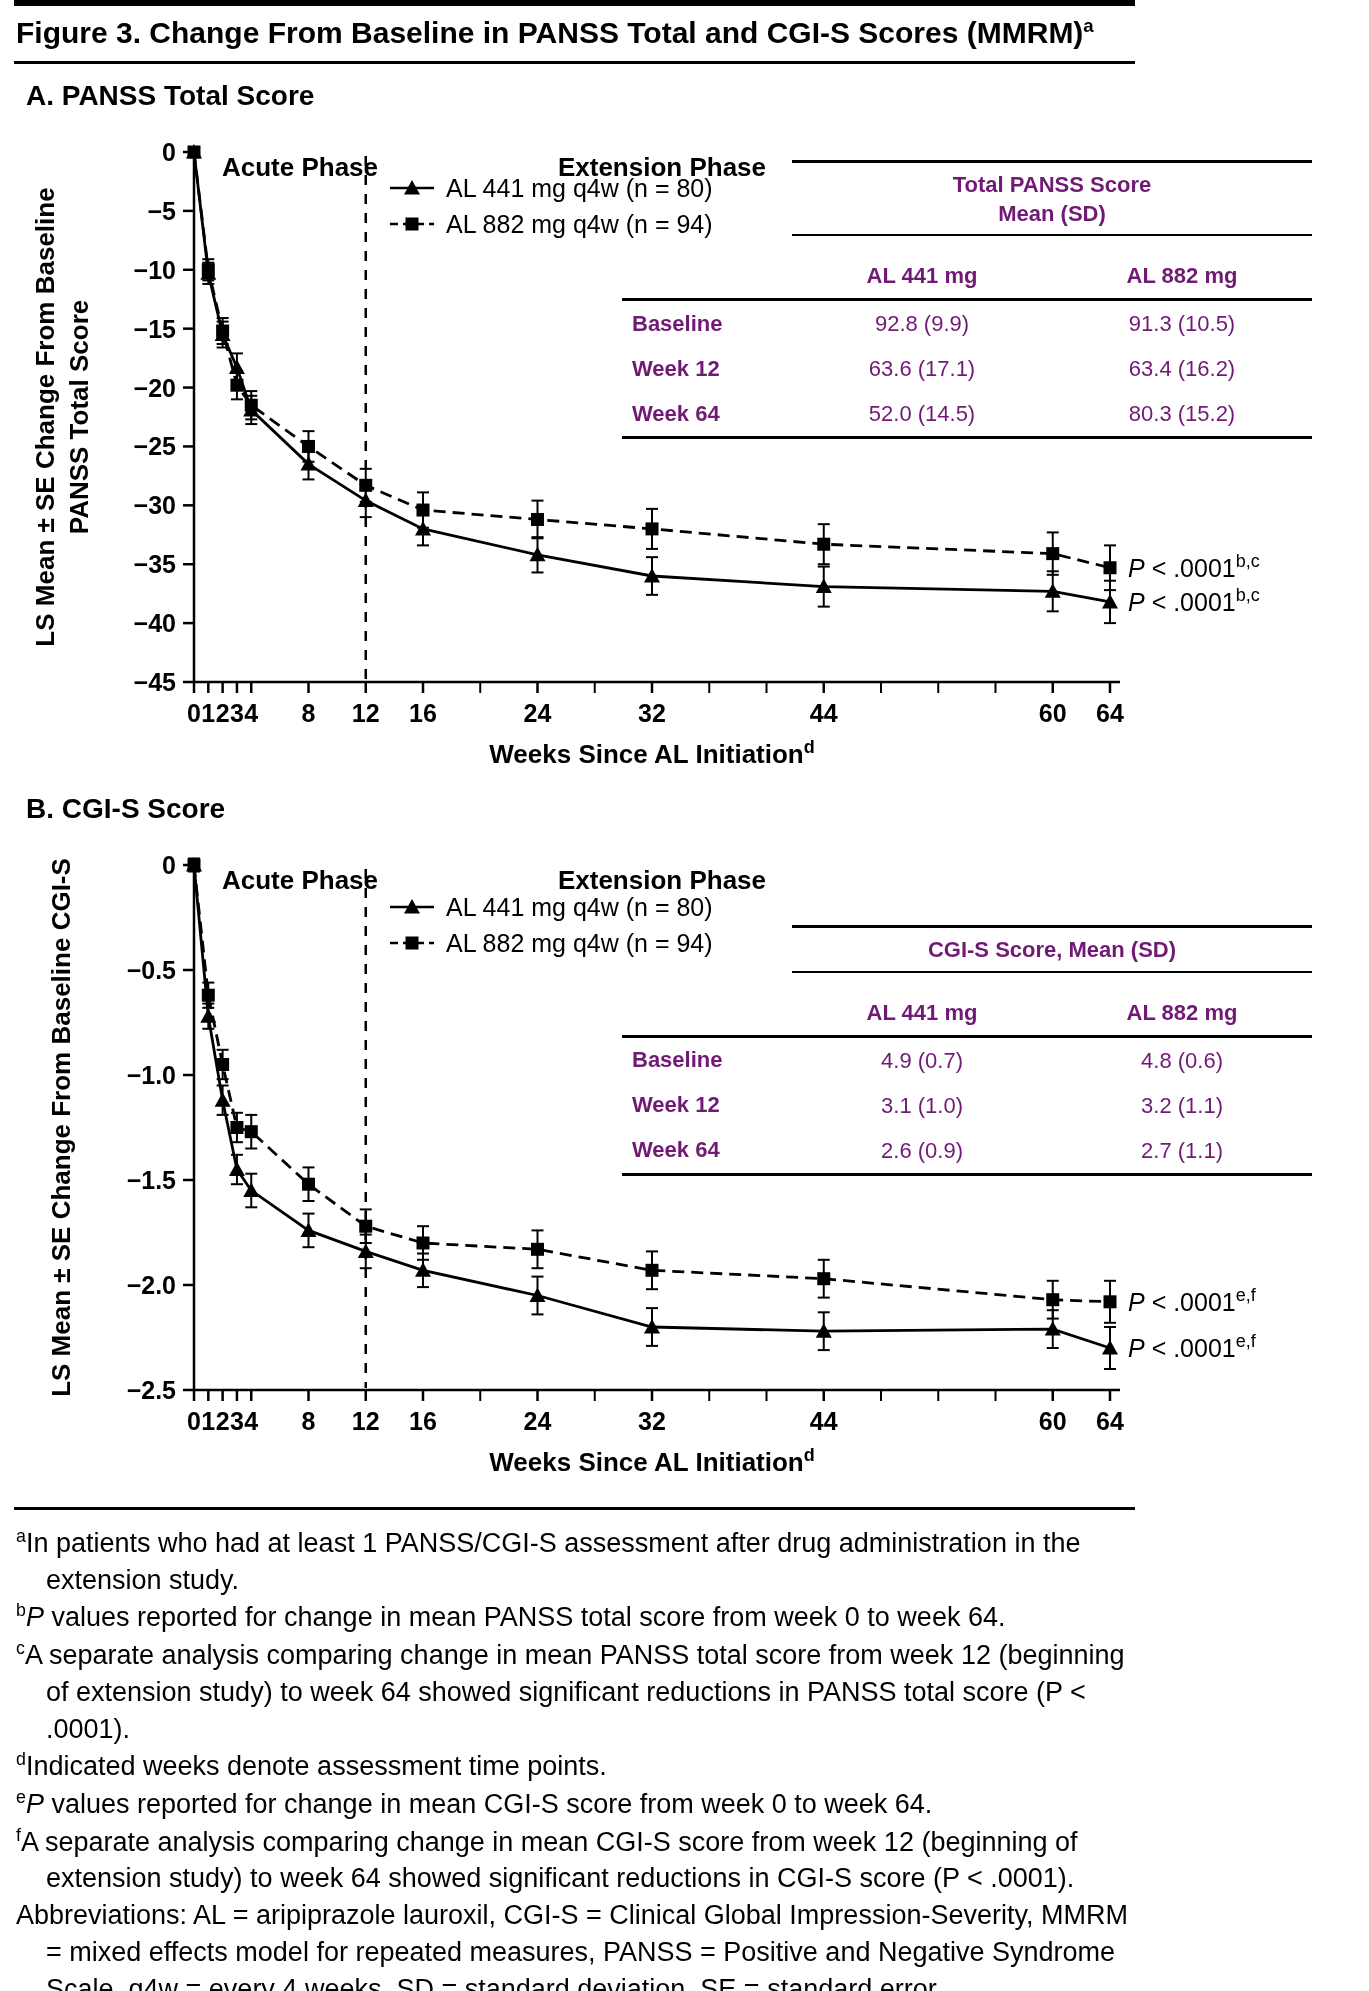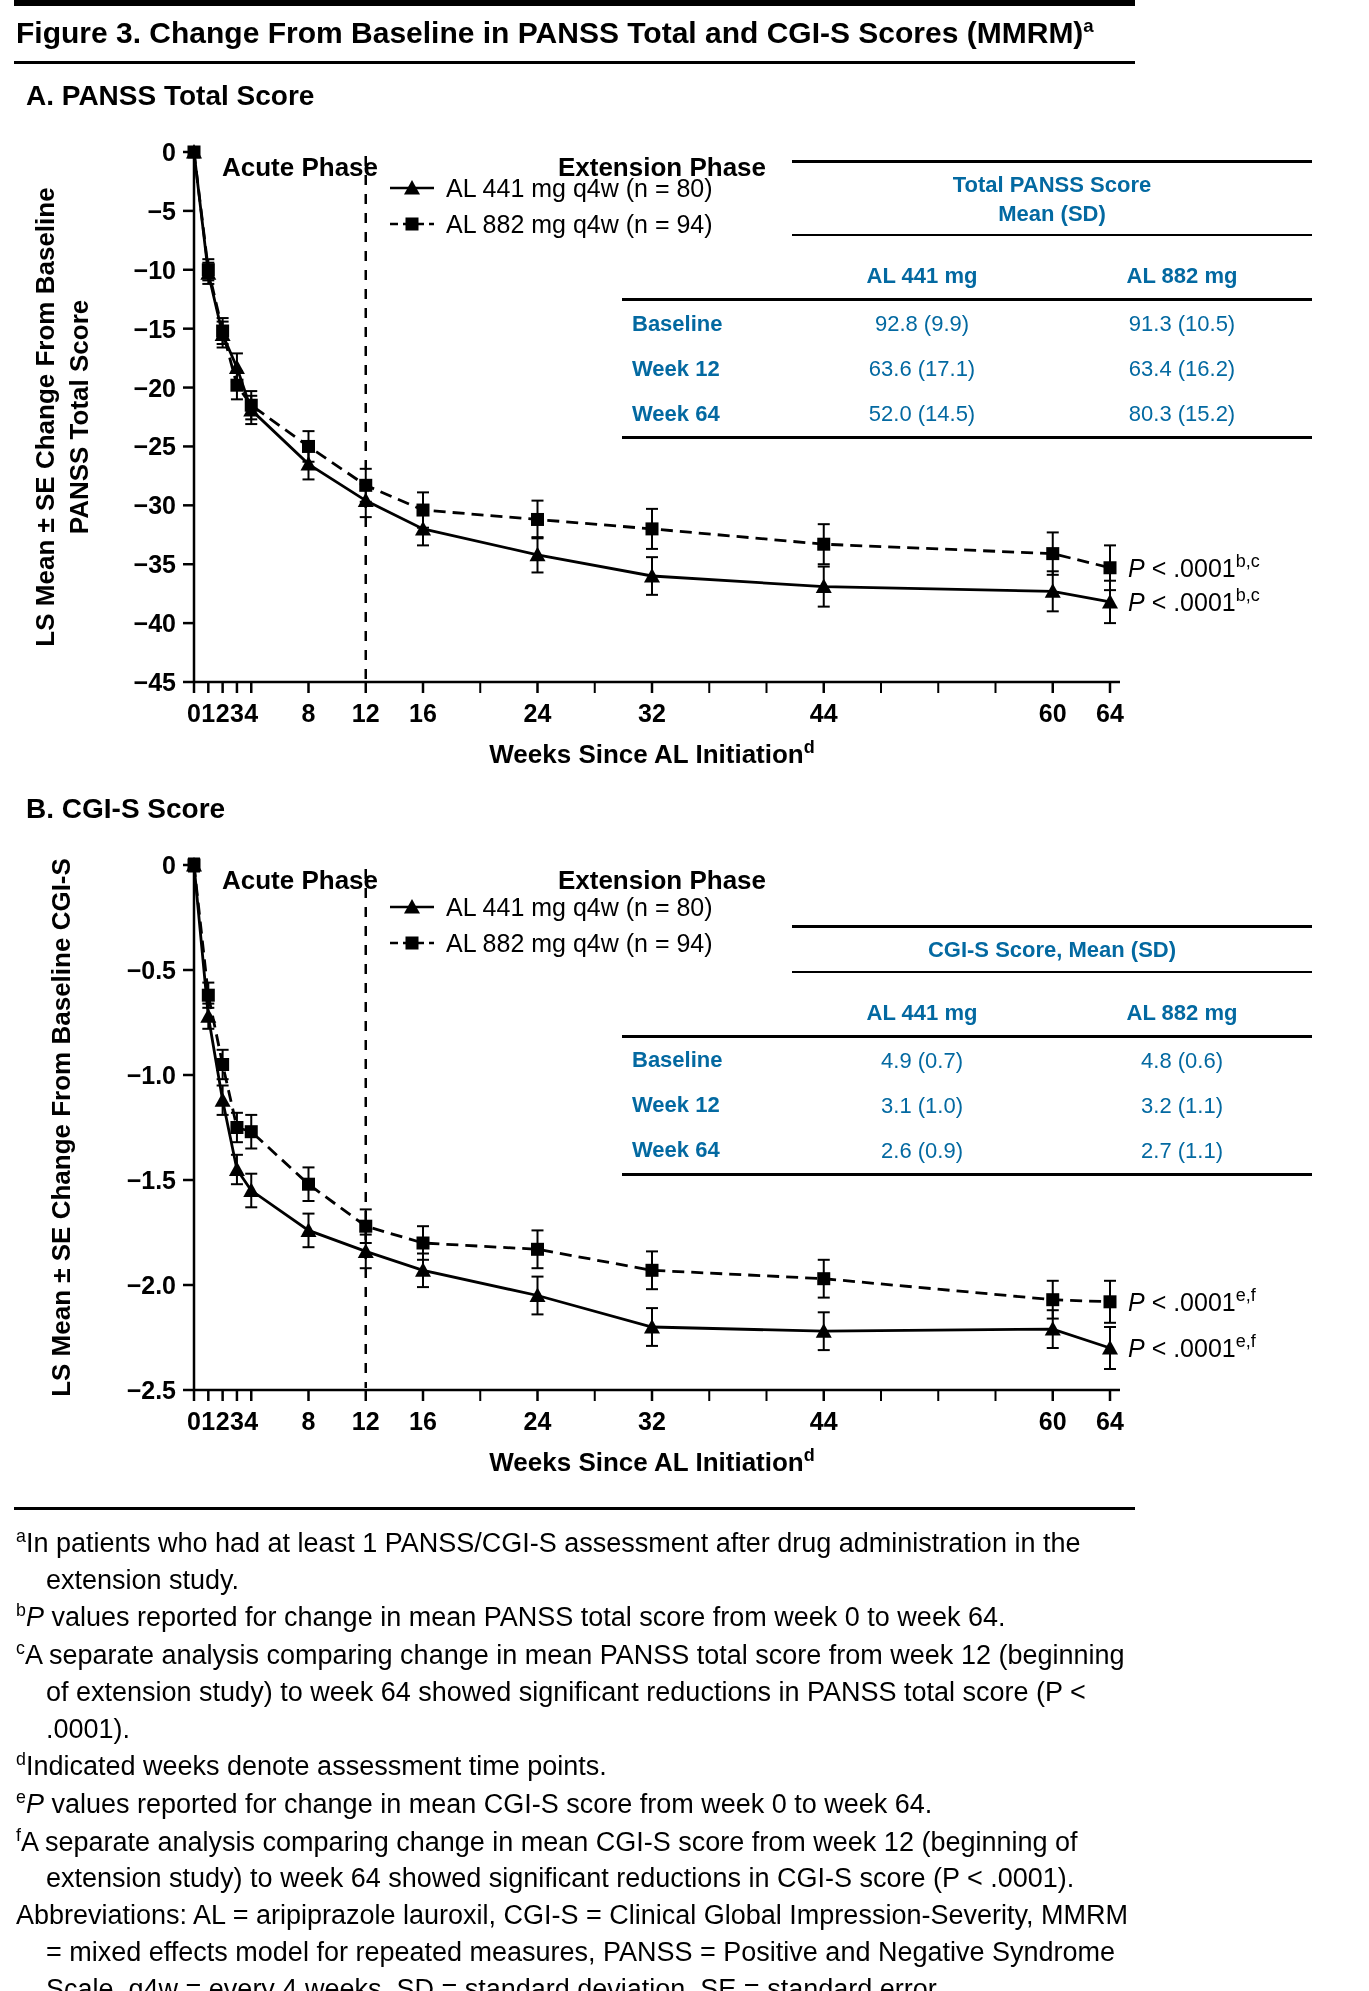--- a/index.html
+++ b/index.html
@@ -10,21 +10,21 @@
   .fig-title { border-top:6px solid #000; border-bottom:3px solid #000; padding:9px 2px 11px 2px; }
   .fig-title h1 { font-size:30px; font-weight:700; }
   .fig-title sup { font-size:62%; }
 
   .panel-heading { font-size:28px; font-weight:700; margin:16px 0 0 12px; }
 
   .chart-wrap { position:relative; width:1341px; }
   .chart-wrap svg { display:block; }
 
   
-  .inset-table { position:absolute; width:690px; font-size:22px; color:#0369a1; background:transparent; }
+  .inset-table { position:absolute; width:690px; font-size:22px; color:#701a75; background:transparent; }
   .it-a { left:608px; top:48px; }
   .it-b { left:608px; top:100px; }
   .it-row { display:flex; align-items:stretch; }
   .it-label { width:170px; font-weight:700; padding:9px 0 9px 10px; display:flex; align-items:center; }
   .it-cell { flex:1; text-align:center; padding:10px 0 9px 0; }
   .it-title-row .it-span { flex:1; border-top:3px solid #000; border-bottom:2px solid #000;
        text-align:center; font-weight:700; padding:8px 0 6px 0; line-height:1.3; }
   .it-colhead-row { border-bottom:3px solid #000; }
   .it-colhead { font-weight:700;margin-top:17px; }
   .it-last { border-bottom:3px solid #000; }

